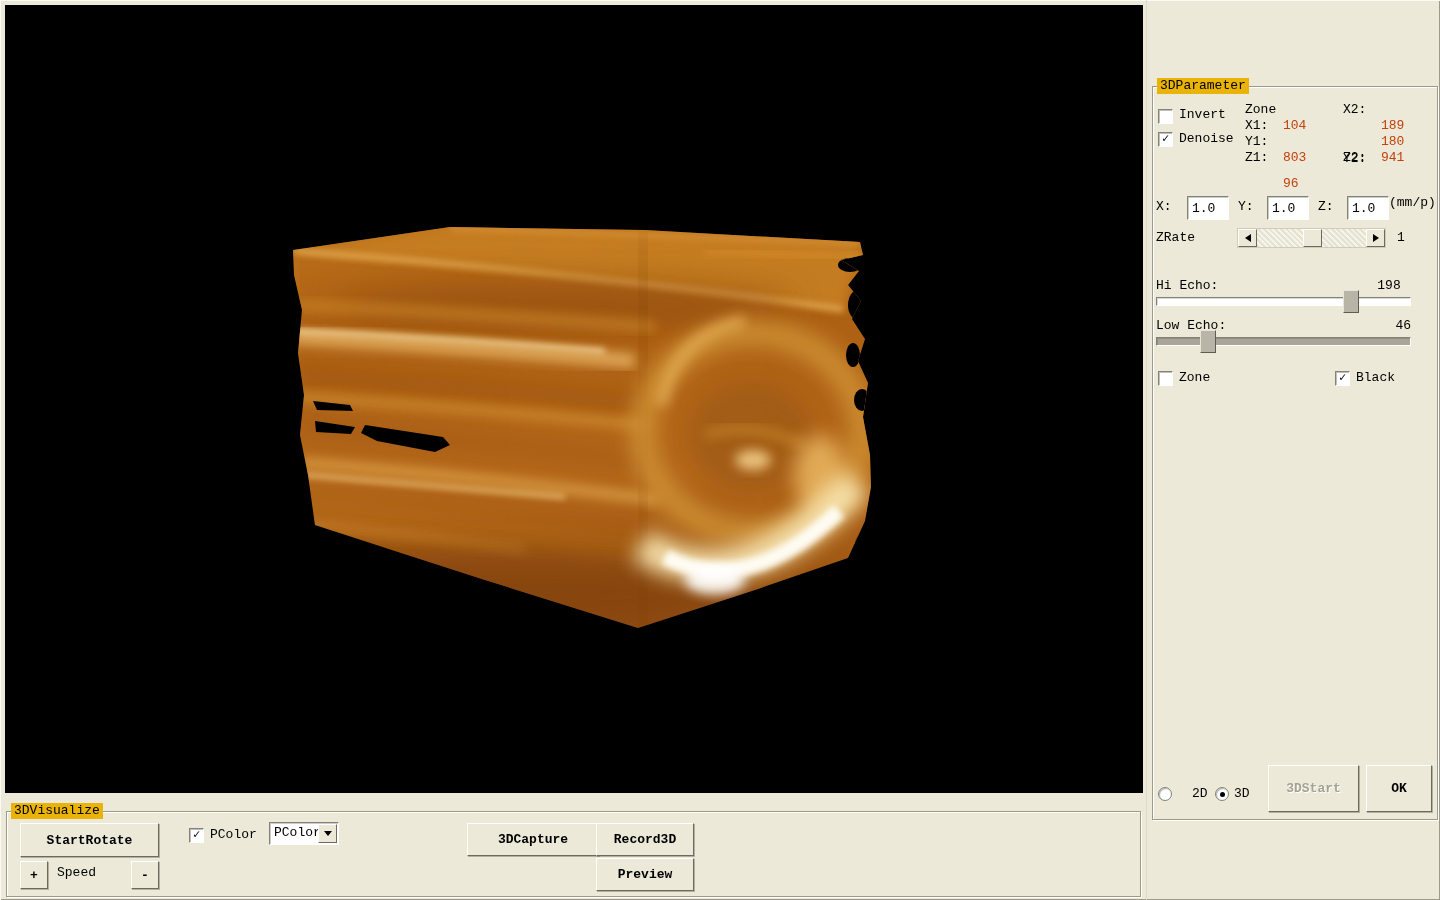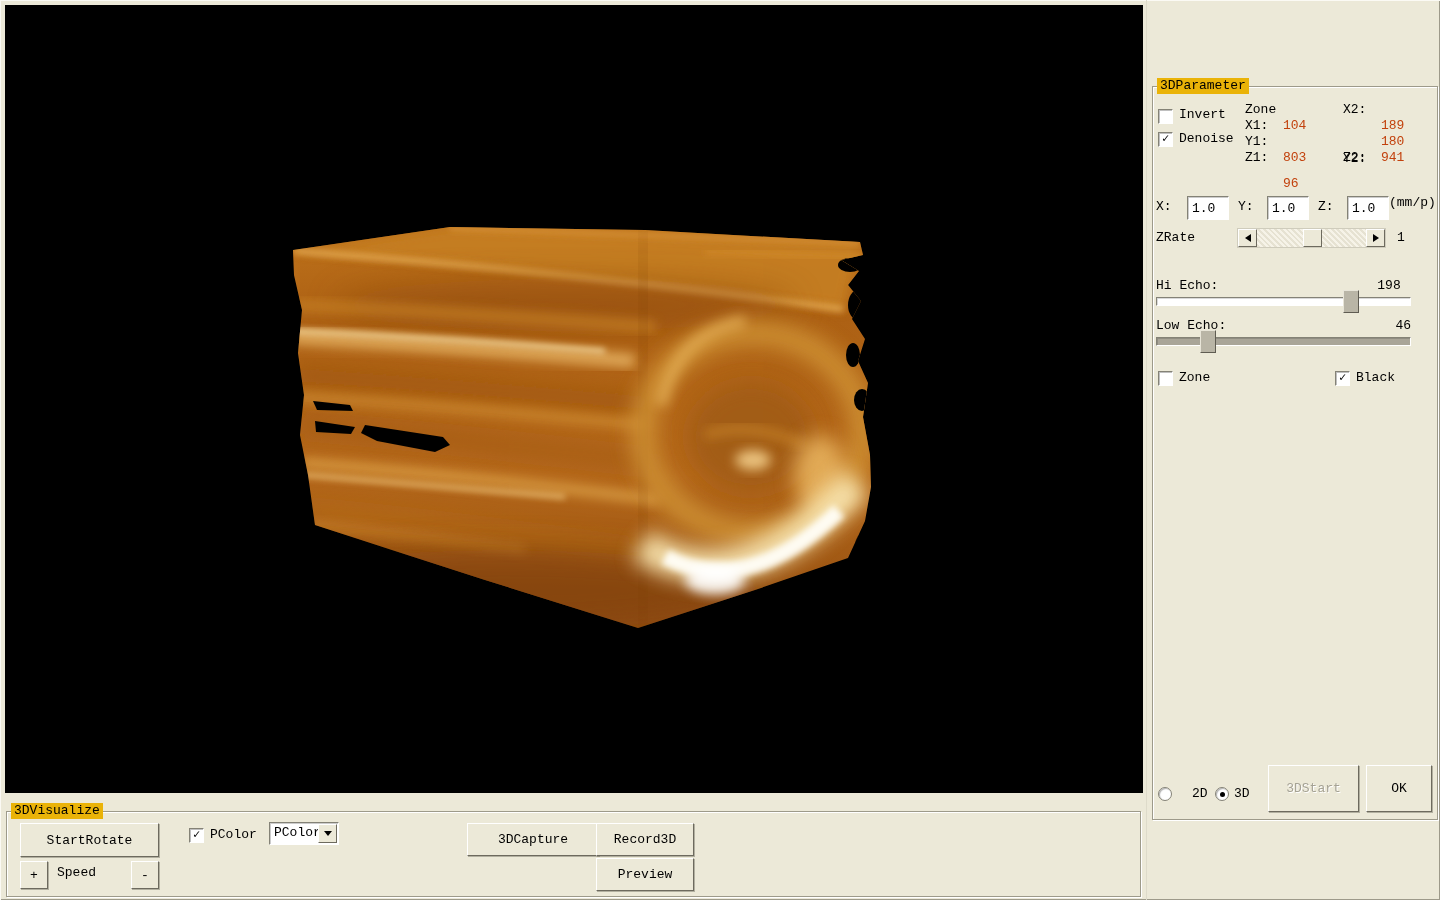--- a/index.html
+++ b/index.html
@@ -11,21 +11,21 @@
   }
   .viewport{position:absolute;left:5px;top:5px;width:1138px;height:788px;background:#000;}
   .groupbox{position:absolute;border:1px solid #9d9a8a;box-shadow:1px 1px 0 #ffffff, inset 1px 1px 0 #ffffff;}
   .grouplabel{position:absolute;top:-9px;left:4px;background:#eab308;padding:0 3px;line-height:16px;white-space:pre;}
   .lbl{position:absolute;white-space:pre;line-height:16px;}
   .blue{color:#c2410c;}
   .btn{
     position:absolute;background:#ece9d8;
     border:1px solid;border-color:#ffffff #6d6a5e #6d6a5e #ffffff;
     box-shadow:1px 1px 0 rgba(109,106,94,.45);
-    display:flex;align-items:center;justify-content:center;white-space:pre;cursor:default;
+    display:flex;align-items:center;justify-content:center;white-space:pre;cursor:default;font-weight:bold;
   }
   .btn.disabled{color:#a5a294;text-shadow:1px 1px 0 #ffffff;}
   .checkbox{
     position:absolute;width:13px;height:13px;background:#ffffff;
     border:1px solid;border-color:#848276 #ffffff #ffffff #848276;
     box-shadow:inset 1px 1px 0 rgba(0,0,0,.25);
     display:flex;align-items:center;justify-content:center;
     font-size:12px;font-weight:bold;line-height:11px;
   }
   .radio{

